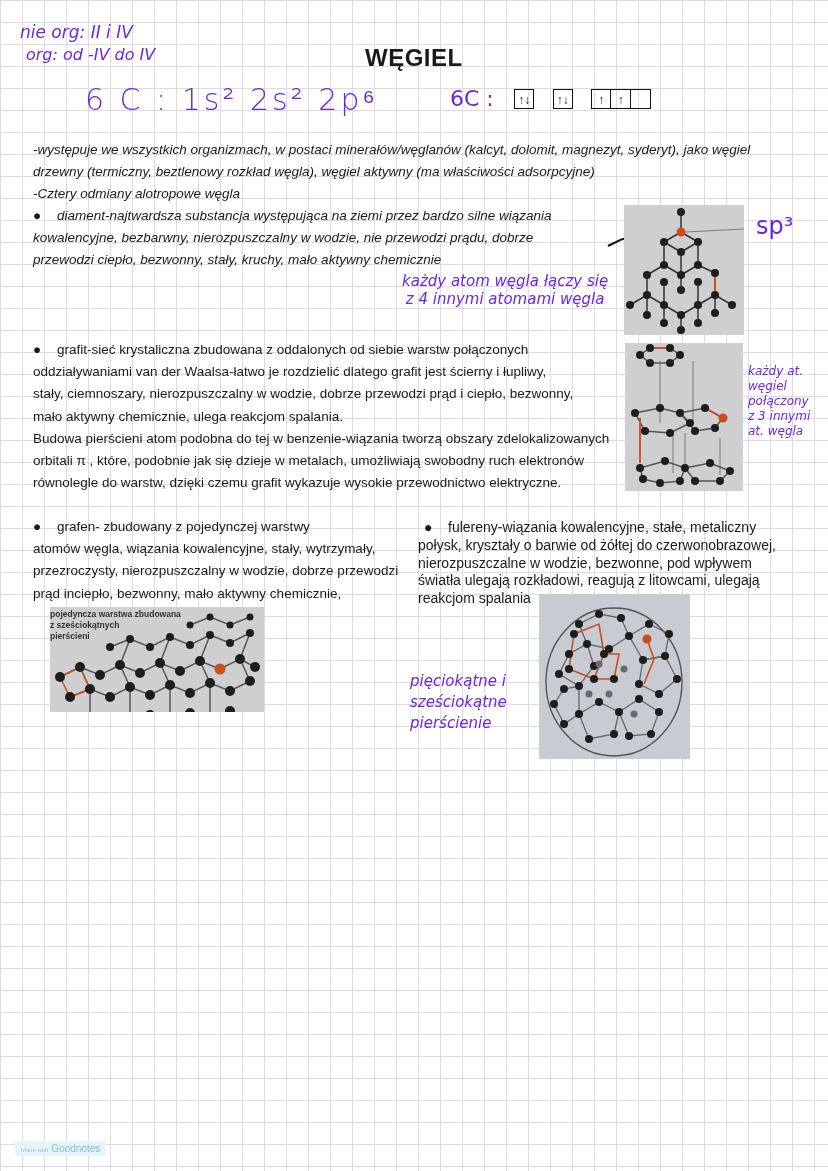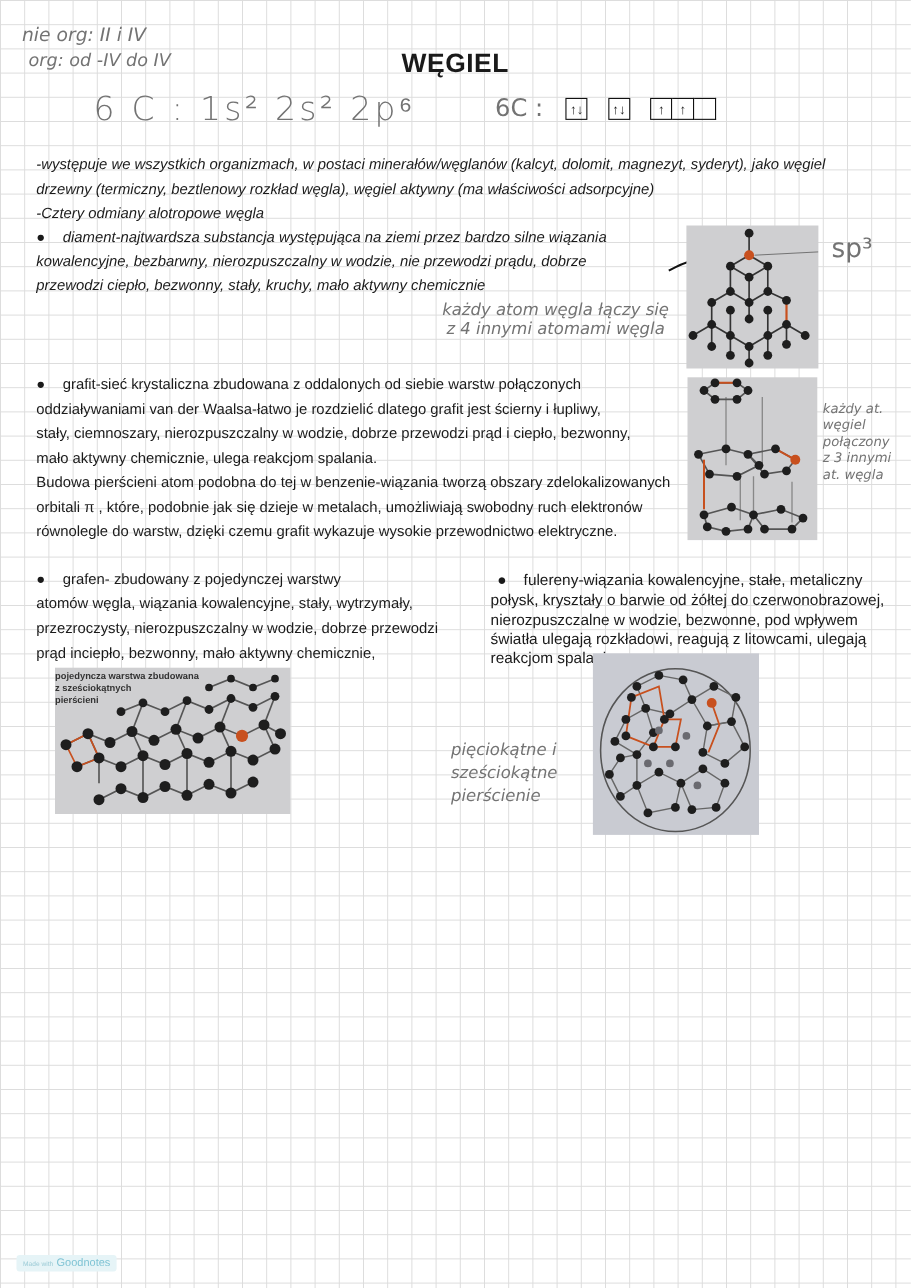--- a/index.html
+++ b/index.html
@@ -8,24 +8,24 @@
     background-color:#ffffff;
     background-image:
       linear-gradient(to right, #dcdcdc 1px, transparent 1px),
       linear-gradient(to bottom, #dcdcdc 1px, transparent 1px);
     background-size:22px 22px;
     background-position:0px 0px;
     font-family:"Liberation Sans", sans-serif;
     color:#1a1a1a;
   }
   .abs { position:absolute; }
-  .hand { font-family:"DejaVu Sans", sans-serif; color:#737373; font-style:italic; }
+  .hand { font-family:"DejaVu Sans", sans-serif; color:#6d28d9; font-style:italic; }
   .title { font-weight:bold; font-size:24px; letter-spacing:0.5px; }
   .p { font-size:13.5px; line-height:22.2px; white-space:nowrap; }
-  .p2 { font-size:14px; line-height:17.8px; white-space:nowrap;padding-left:28px; }
+  .p2 { font-size:14px; line-height:17.8px; white-space:nowrap; }
   .bullet { display:inline-block; width:24px; }
   .photo { background:#cfcfd1; }
   .orb-box { display:inline-block; width:20px; height:20px; border:1.5px solid #111; text-align:center; font-size:12px; line-height:20px; vertical-align:middle; box-sizing:border-box; }
   .orb-group { display:inline-block; margin-right:14px; }
   .orb-group .orb-box + .orb-box { border-left:none; }
   .badge { background:#e6f4f7; border-radius:3px; padding:2px 6px; color:#7fc3d4; font-size:10px; }
   .badge small { font-size:6px; color:#9ccbd6; margin-right:3px; }
   svg { display:block; }
 </style>
 </head>
@@ -209,21 +209,21 @@
   <div>at. węgla</div>
 </div>
 
 <div class="abs p" style="left:33px;top:516px;">
   <div><span class="bullet">●</span><span>grafen- zbudowany z pojedynczej warstwy</span></div>
   <div>atomów węgla, wiązania kowalencyjne, stały, wytrzymały,</div>
   <div>przezroczysty, nierozpuszczalny w wodzie, dobrze przewodzi</div>
   <div>prąd inciepło, bezwonny, mało aktywny chemicznie,</div>
 </div>
 
-<div class="abs photo" style="left:50px;top:607px;width:214px;height:133px;overflow:hidden;">
+<div class="abs photo" style="left:50px;top:607px;width:214px;height:105px;overflow:hidden;">
   <div class="abs" style="left:0;top:2px;font-size:8.5px;line-height:11px;color:#333;font-weight:bold;">
     <div>pojedyncza warstwa zbudowana</div>
     <div>z sześciokątnych</div>
     <div>pierścieni</div>
   </div>
   <svg width="214" height="133" viewBox="0 0 214 133">
     <g stroke="#555" stroke-width="1.5" fill="none">
       <polyline points="10,70 30,60 50,68 70,58 90,66 110,56 130,64 150,54 170,62 190,52 205,60"></polyline>
       <polyline points="20,90 40,82 60,90 80,80 100,88 120,78 140,86 160,76 180,84 200,74"></polyline>
       <polyline points="40,120 60,110 80,118 100,108 120,116 140,106 160,114 180,104"></polyline>

